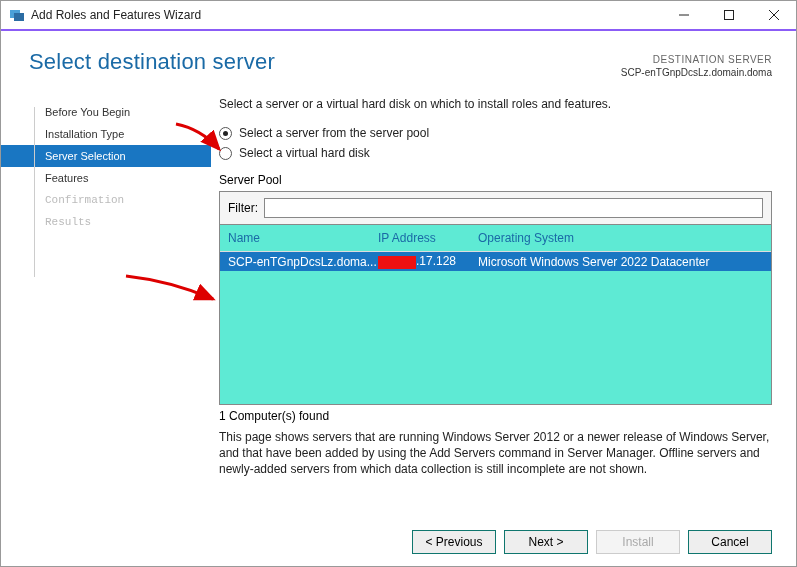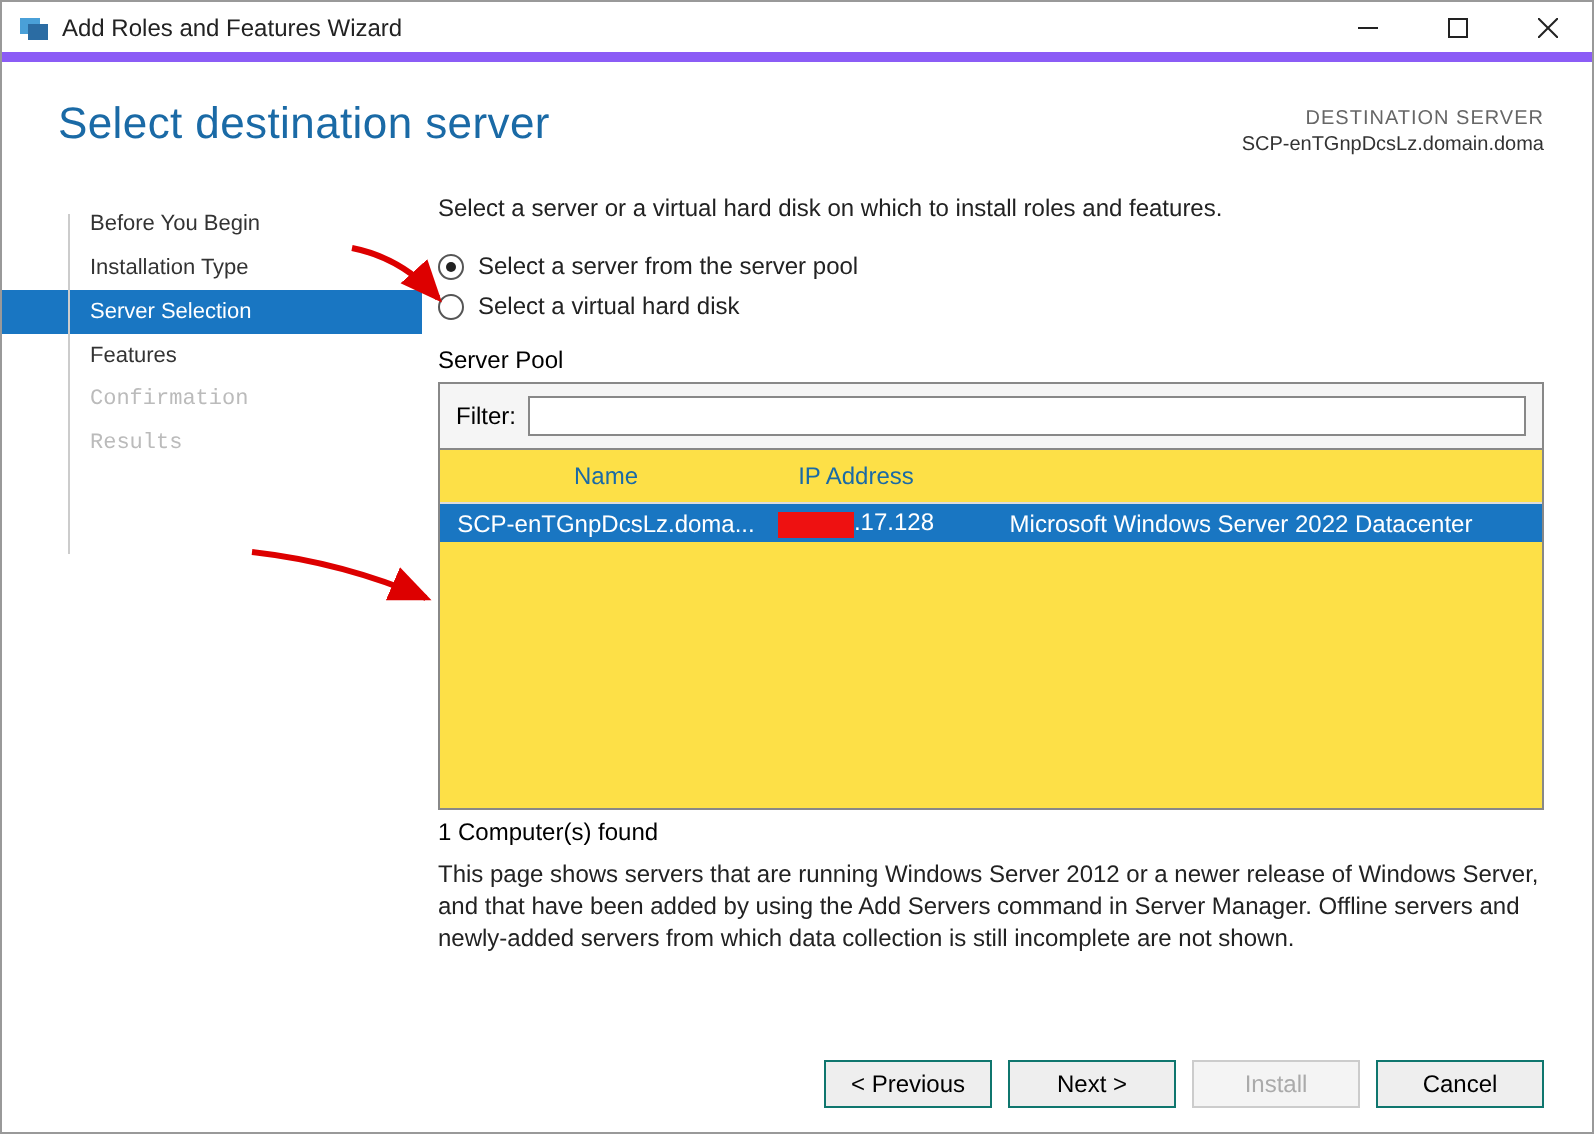--- a/index.html
+++ b/index.html
@@ -11,21 +11,21 @@
       height: 567px;
       overflow: hidden;
       border: 1px solid #999;
       position: relative;
     }
     .titlebar {
       height: 30px;
       display: flex;
       align-items: center;
       padding: 0 0 0 8px;
-      border-bottom: 5px solid #8b5cf6;
+      border-bottom: 2px solid #8b5cf6;
     }
     .titlebar .app-icon {
       width: 16px; height: 16px;
       margin-right: 6px;
       display: flex; align-items: center; justify-content: center;
     }
     .titlebar .title { font-size: 12px; color: #222; }
     .win-controls { margin-left: auto; display: flex; }
     .win-btn {
       width: 45px; height: 30px;
@@ -127,23 +127,22 @@
       padding: 0 4px;
       font-size: 12px;
       outline: none;
     }
     .grid {
       border: 1px solid #888;
       border-top: none;
       height: 180px;
       display: flex;
       flex-direction: column;
-      background: #fde047;
+      background: #5eead4;
       position: relative;
-      text-align: center;
     }
     .grid-head {
       display: flex;
       padding: 6px 8px 6px 8px;
       font-size: 12px;
       color: #1a6aa6;
       border-bottom: 1px solid #ddd;
     }
     .col-name { width: 150px; }
     .col-ip { width: 100px; }
@@ -253,20 +252,21 @@
 
     <div class="filter-box">
       <span class="filter-label">Filter:</span>
       <input class="filter-input" type="text" value="" style="">
     </div>
 
     <div class="grid">
       <div class="grid-head">
         <div class="col-name">Name</div>
         <div class="col-ip">IP Address</div>
+        <div class="col-os">Operating System</div>
       </div>
       <div class="grid-body">
         <div class="grid-row selected">
           <div class="col-name">SCP-enTGnpDcsLz.doma...</div>
           <div class="col-ip"><span class="redact" style="width:38px"></span><span>.17.128</span></div>
           <div class="col-os">Microsoft Windows Server 2022 Datacenter</div>
         </div>
       </div>
     </div>
 

